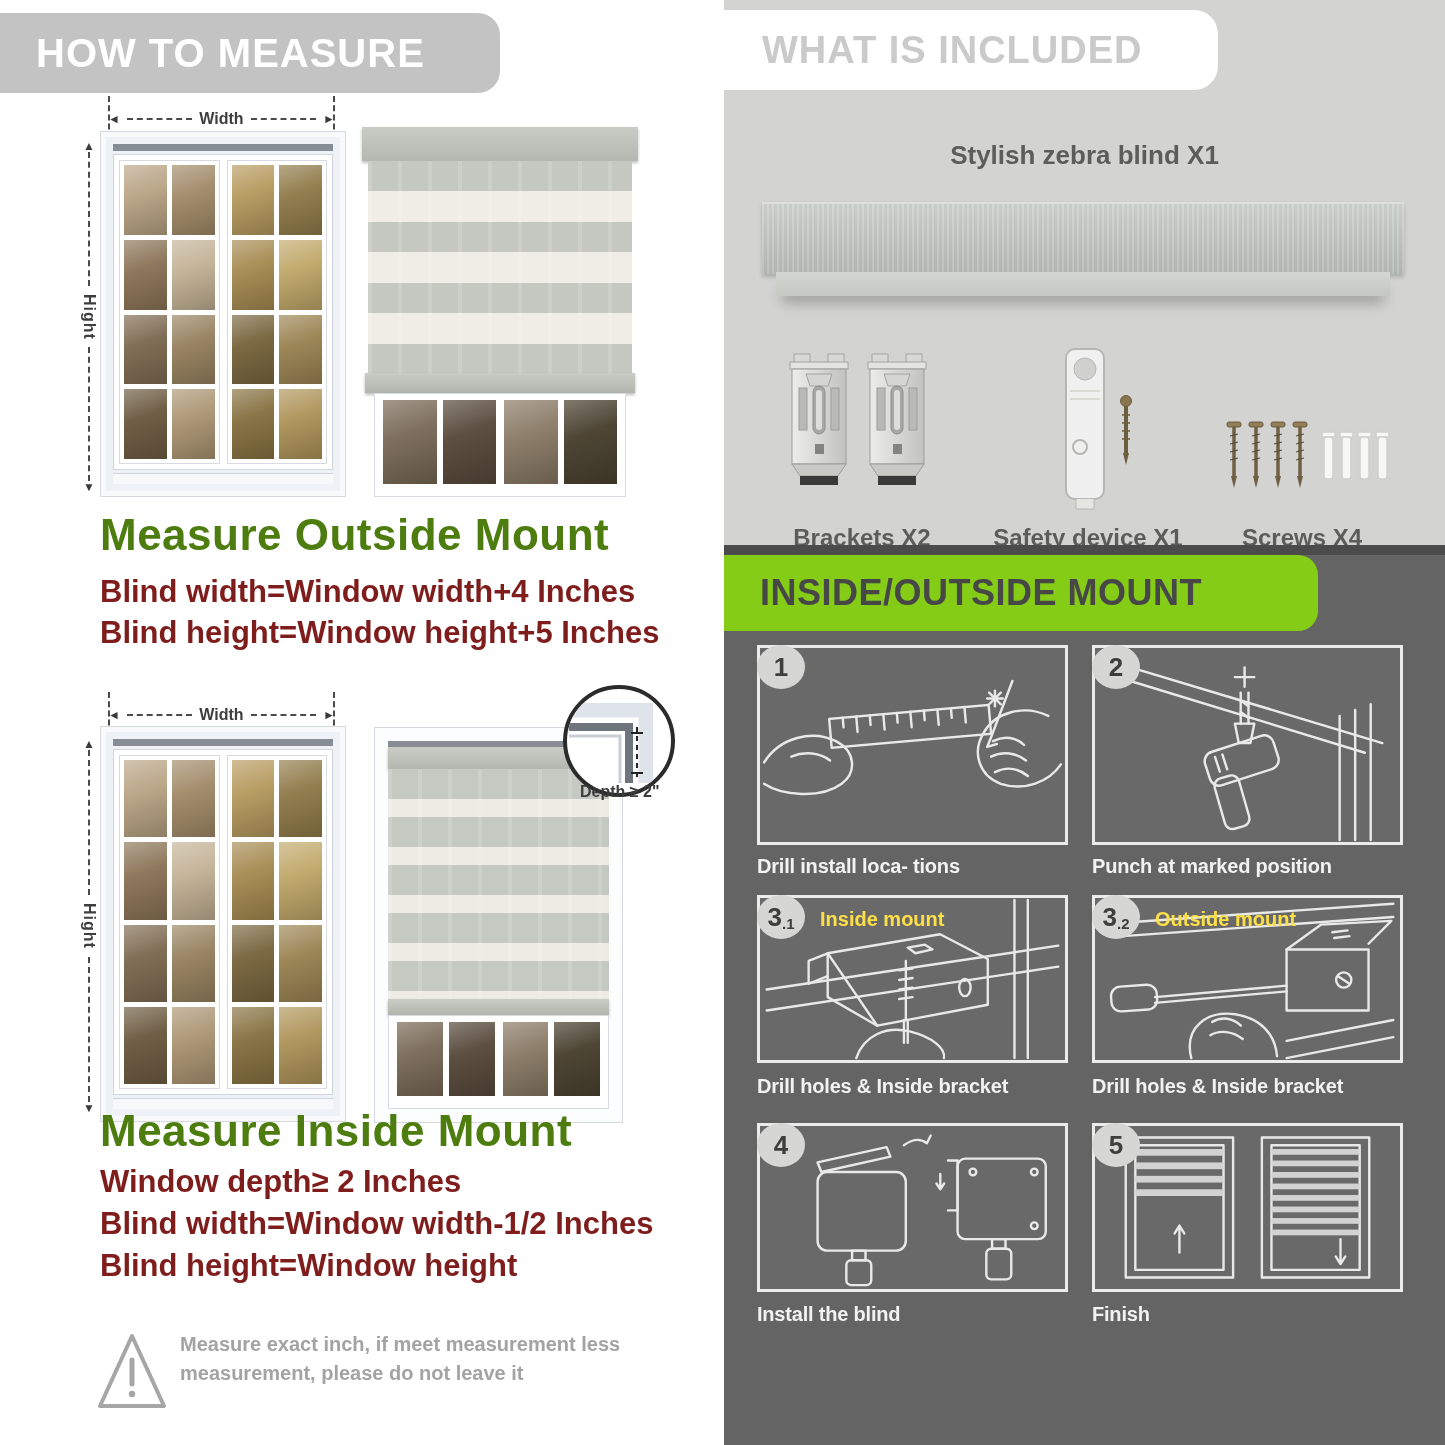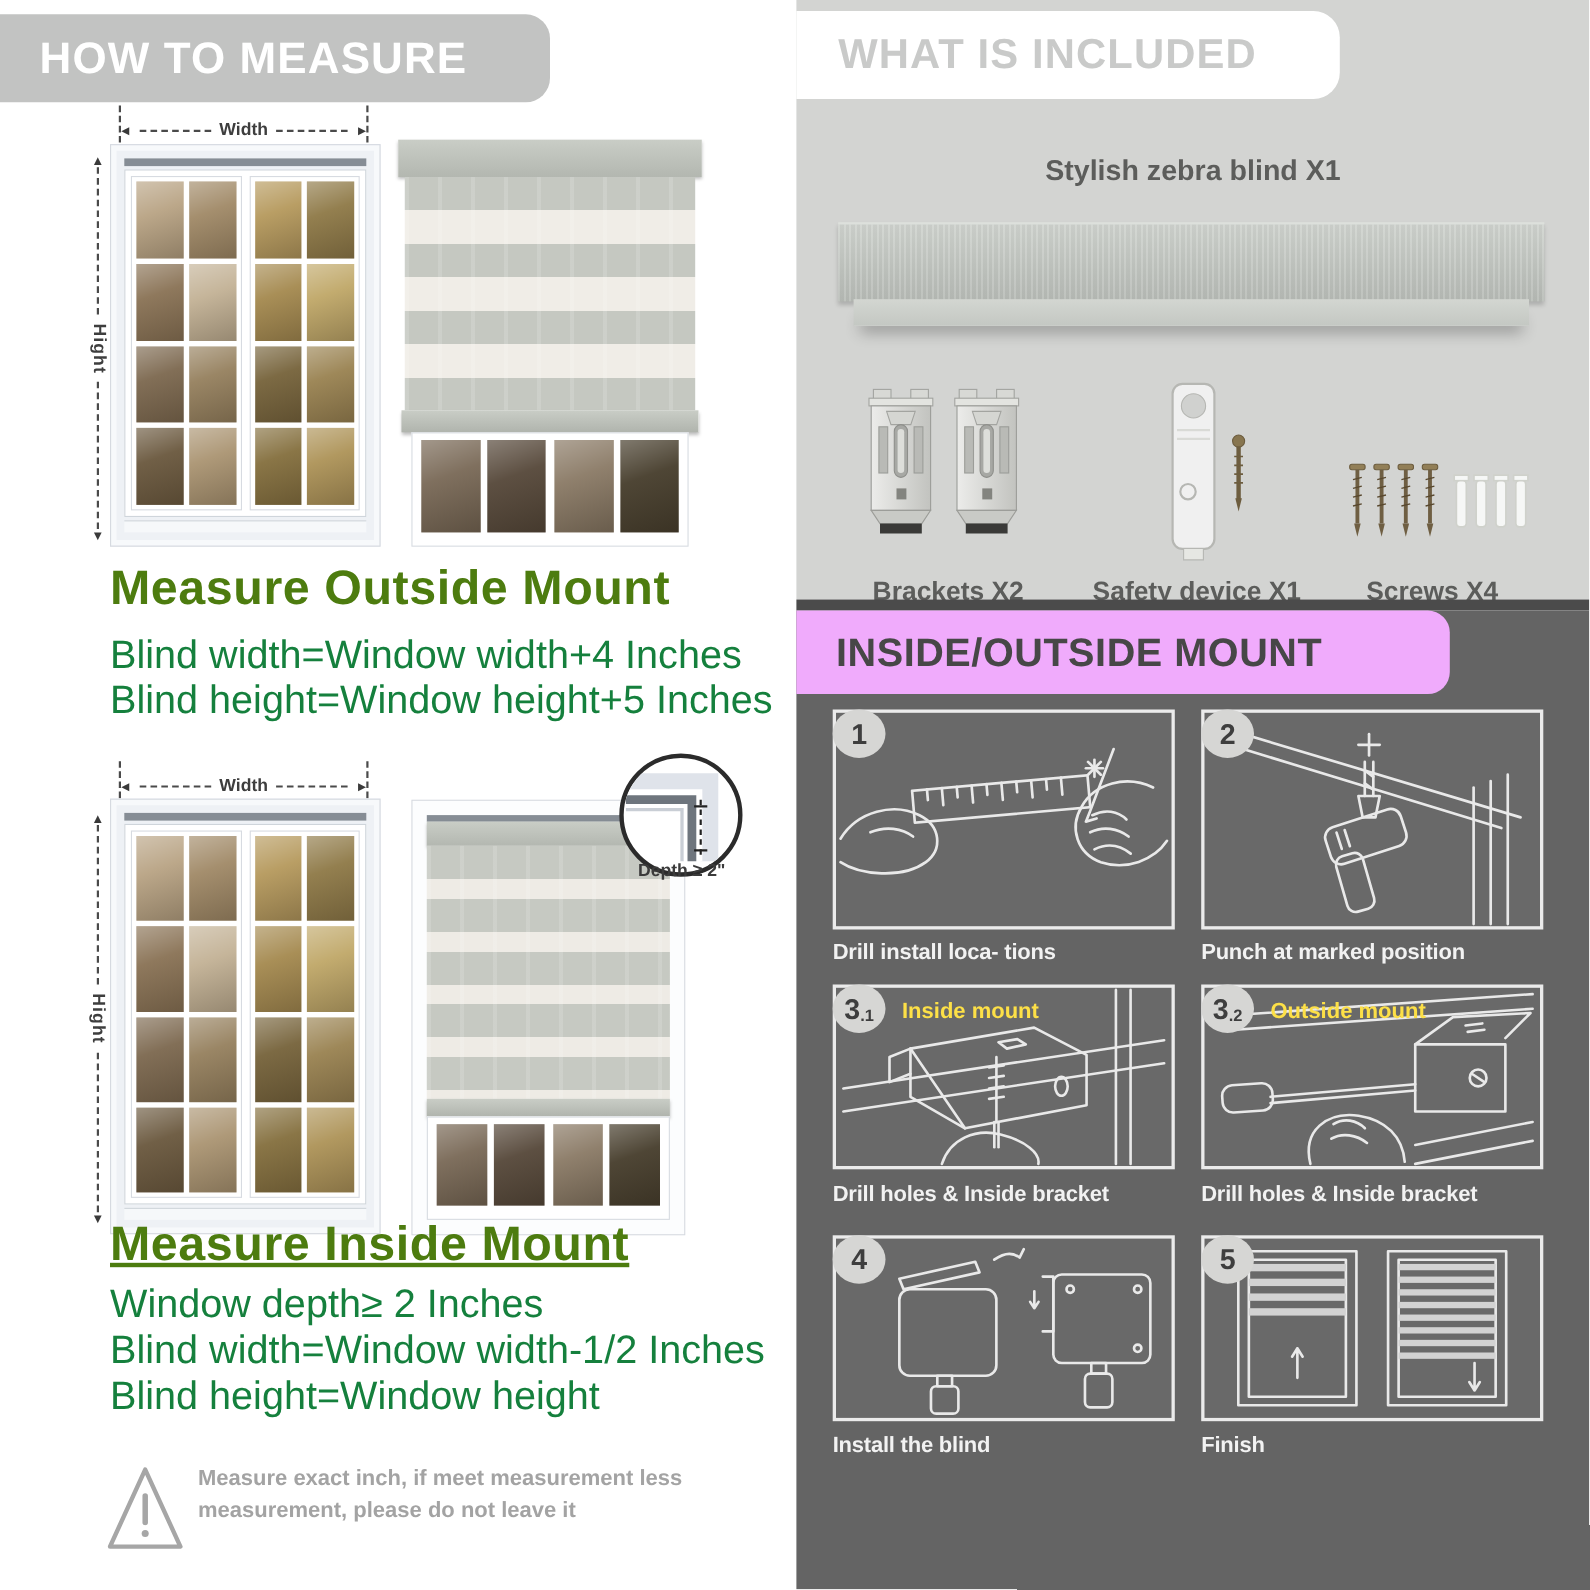--- a/index.html
+++ b/index.html
@@ -63,42 +63,42 @@
   .bw-sash .bw-pane:nth-child(2){background-color:#584a3c}
   .bwin .bw-sash:nth-child(2) .bw-pane:nth-child(1){background-color:#8c7c68}
   .bwin .bw-sash:nth-child(2) .bw-pane:nth-child(2){background-color:#49402f}
   .blind.framed{border:13px solid #fcfdfe;outline:1px solid #d6dae0;box-sizing:border-box;}
   .framed .fhead{height:6px;background:#868d95;}
 
   .callout{border-radius:50%;border:4px solid #2b2b2b;background:#fff;overflow:hidden;z-index:6;}
   .depth-label{font-size:16px;font-weight:bold;color:#3b3b3b;z-index:6;}
 
   .m-heading{font-size:44px;font-weight:bold;color:#4d7c0f;letter-spacing:.5px;}
-  .m-line{font-size:36px;font-weight:normal;color:#15803d;}
+  .m-line{font-size:31px;font-weight:bold;color:#7f1d1d;}
 
   .warn-text{font-size:20px;line-height:29px;font-weight:bold;color:#a3a3a3;}
 
   
   .included-panel{left:724px;top:0;width:721px;height:545px;background:#d3d4d2;}
   .included-header{left:724px;top:10px;width:494px;height:80px;background:#ffffff;
     border-radius:0 24px 24px 0;display:flex;align-items:center;padding-left:38px;box-sizing:border-box;
     color:#c9cac9;font-size:38px;font-weight:bold;letter-spacing:1px;}
   .blind-label{left:724px;top:140px;width:721px;text-align:center;font-size:26px;font-weight:bold;color:#5c5d5b;}
   .inc-cassette{left:762px;top:202px;width:642px;height:70px;
     background-image:repeating-linear-gradient(90deg,rgba(255,255,255,.10) 0 2px,rgba(0,0,0,.03) 2px 5px),
       linear-gradient(180deg,#cfd3ce 0%,#c2c6c1 55%,#b7bbb6 100%);
     border-top:2px solid #dde0dc;box-shadow:0 3px 4px rgba(0,0,0,.18);}
   .inc-rail{left:776px;top:272px;width:614px;height:24px;
     background:linear-gradient(180deg,#d3d6d1,#c4c8c3);box-shadow:0 12px 14px -6px rgba(0,0,0,.3);}
   .inc-label{top:524px;text-align:center;font-size:24px;font-weight:bold;color:#5c5d5b;}
 
   
   .mount-strip{left:724px;top:545px;width:721px;height:10px;background:#4b4b4b;}
   .mount-panel{left:724px;top:555px;width:721px;height:890px;background:#646464;}
-  .mount-header{left:724px;top:555px;width:594px;height:76px;background:#f0abfc;
+  .mount-header{left:724px;top:555px;width:594px;height:76px;background:#84cc16;
     border-radius:0 20px 20px 0;display:flex;align-items:center;padding-left:36px;box-sizing:border-box;
     color:#474747;font-size:36px;font-weight:bold;letter-spacing:.5px;z-index:2;}
   .step-panel{position:absolute;border:3px solid #ebebeb;background:#696969;box-sizing:border-box;}
   .badge{position:absolute;top:-3px;left:-3px;width:48px;height:44px;border-radius:50%;
     background:#d6d6d4;color:#3e3e3e;display:flex;align-items:center;justify-content:center;
     font-weight:bold;font-size:26px;}
   .badge .sub{font-size:15px;align-self:flex-end;padding-bottom:7px;}
   .step-label{position:absolute;top:10px;left:60px;font-size:20px;font-weight:bold;color:#fde047;}
   .step-caption{position:absolute;width:330px;font-size:20px;font-weight:bold;color:#f2f2f2;letter-spacing:-.2px;}
   .step-art{position:absolute;inset:0;width:100%;height:100%;}
@@ -246,21 +246,21 @@
       <path d="M2,31 H69 V94" stroke="#ffffff" stroke-width="5" fill="none"></path>
       <path d="M2,38 H62 V94" stroke="#6e757d" stroke-width="8" fill="none"></path>
       <path d="M2,47 H53 V94" stroke="#c9ced5" stroke-width="3" fill="none"></path>
       <line x1="70" y1="38" x2="70" y2="90" stroke="#222" stroke-width="2" stroke-dasharray="5 4"></line>
       <line x1="64" y1="44" x2="76" y2="44" stroke="#222" stroke-width="2"></line>
       <line x1="64" y1="84" x2="76" y2="84" stroke="#222" stroke-width="2"></line>
     </svg>
   </div>
   <div class="abs depth-label" style="left:580px;top:783px;">Depth ≥ 2"</div>
 
-  <div class="abs m-heading" style="left:100px;top:1106px;text-decoration:underline;">Measure Inside Mount</div>
+  <div class="abs m-heading" style="left:100px;top:1106px;">Measure Inside Mount</div>
   <div class="abs m-line" style="left:100px;top:1164px;">Window depth≥ 2 Inches</div>
   <div class="abs m-line" style="left:100px;top:1206px;text-align:center;">Blind width=Window width-1/2 Inches</div>
   <div class="abs m-line" style="left:100px;top:1248px;">Blind height=Window height</div>
 
   <svg class="abs" style="left:96px;top:1330px;" width="72" height="86" viewBox="0 0 72 86">
     <path d="M36,6 L68,76 L4,76 Z" fill="none" stroke="#a6a6a6" stroke-width="4" stroke-linejoin="round"></path>
     <line x1="36" y1="30" x2="36" y2="54" stroke="#a6a6a6" stroke-width="5" stroke-linecap="round"></line>
     <circle cx="36" cy="64" r="3.2" fill="#a6a6a6"></circle>
   </svg>
   <div class="abs warn-text" style="left:180px;top:1330px;">

